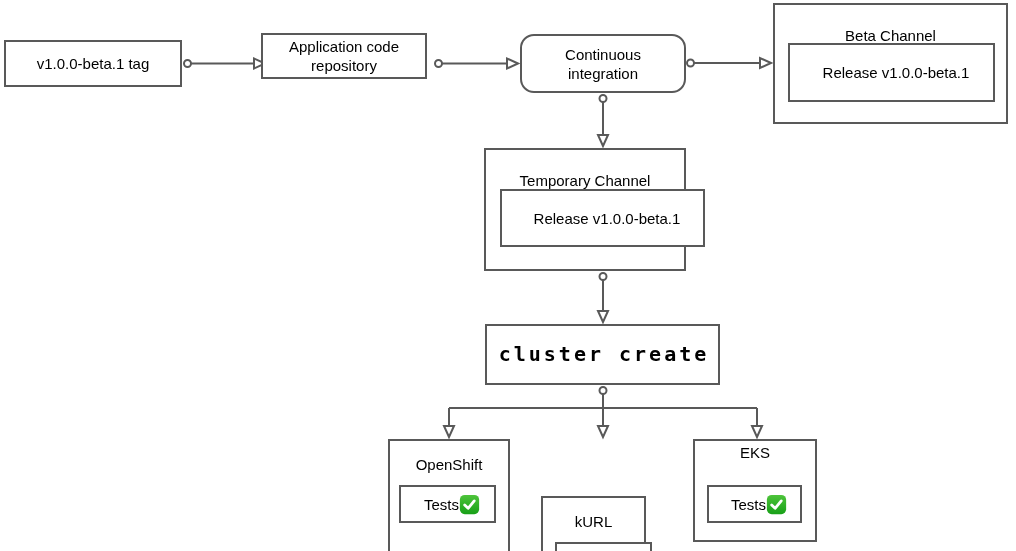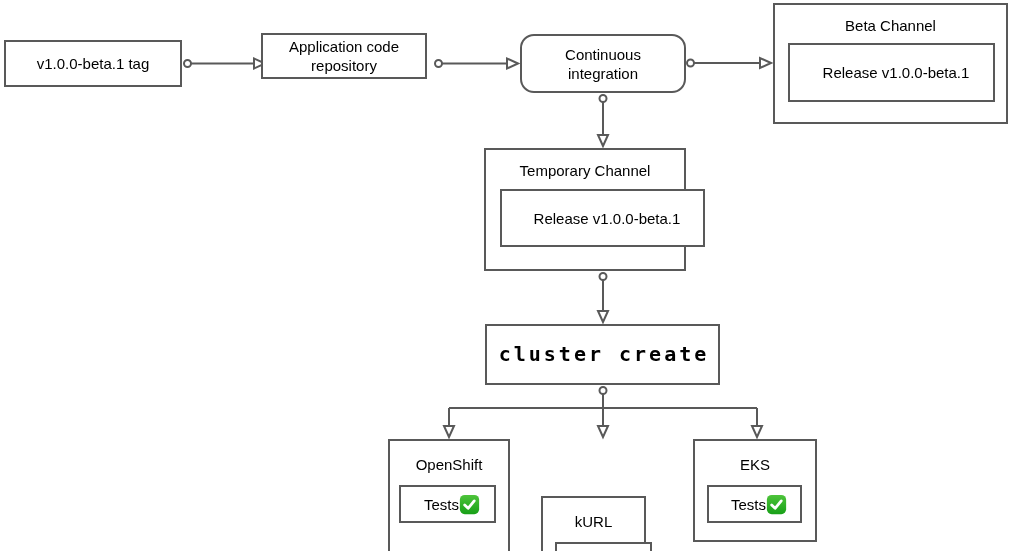--- a/index.html
+++ b/index.html
@@ -26,21 +26,21 @@
     text-align: center;
     font-size: 15px;
     line-height: 19px;
   }
   .leaf .wrap-narrow { display: inline-block; max-width: 104px; }
   .leaf .wrap-mid    { display: inline-block; max-width: 150px; }
   .group-title {
     text-align: center;
     font-size: 15px;
     line-height: 19px;
-    margin-top: 11px;
+    margin-top: 21px;
   }
   .inner {
     position: absolute;
     box-sizing: border-box;
     border: 2px solid #595959;
     background: #ffffff;
     display: flex;
     align-items: center;
     justify-content: center;
     text-align: center;
@@ -162,21 +162,21 @@
       <span class="check-icon">
         <svg width="21" height="21" viewBox="0 0 24 24">
           <rect x="1" y="1" width="22" height="22" rx="5.5" fill="url(#greenGrad)"></rect>
           <path d="M6.5 12.6 L10.4 16.4 L17.4 7.9" fill="none" stroke="#ffffff" stroke-width="3.2" stroke-linecap="round" stroke-linejoin="round"></path>
         </svg>
       </span>
     </div>
   </div>
 
   <div class="node" style="left:693px; top:439px; width:124px; height:103px;">
-    <div class="group-title" style="margin-top:14px;">EKS</div>
+    <div class="group-title" style="margin-top:2px;">EKS</div>
     <div class="inner tests" style="left:12px; top:44px; width:95px; height:38px;">
       <span>Tests</span>
       <span class="check-icon">
         <svg width="21" height="21" viewBox="0 0 24 24">
           <rect x="1" y="1" width="22" height="22" rx="5.5" fill="url(#greenGrad)"></rect>
           <path d="M6.5 12.6 L10.4 16.4 L17.4 7.9" fill="none" stroke="#ffffff" stroke-width="3.2" stroke-linecap="round" stroke-linejoin="round"></path>
         </svg>
       </span>
     </div>
   </div>

